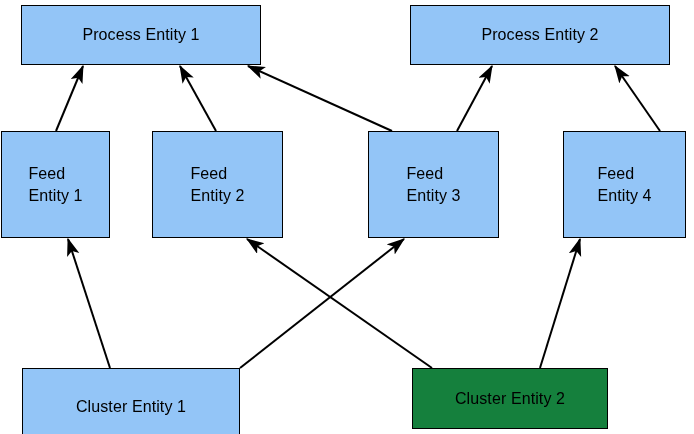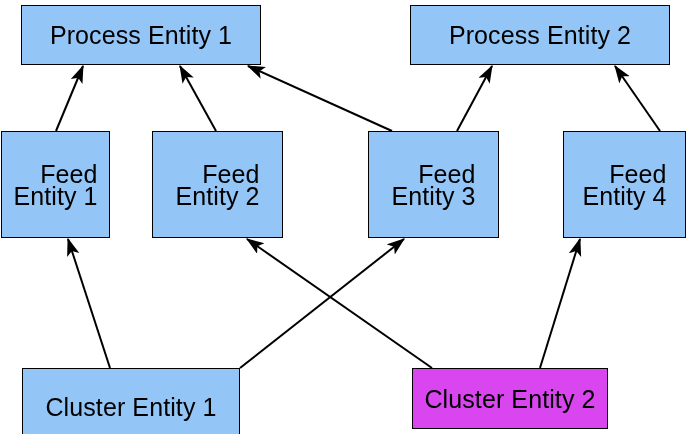--- a/index.html
+++ b/index.html
@@ -23,24 +23,24 @@
     height: 434px;
   }
   .node {
     position: absolute;
     box-sizing: border-box;
     background: #93C5F7;
     border: 1px solid #000000;
     display: flex;
     align-items: center;
     justify-content: center;
-    text-align: right;
+    text-align: left;
     color: #000000;
     font-family: "Liberation Sans", sans-serif;
-    font-size: 25px;
+    font-size: 16px;
     line-height: 22px;
     letter-spacing: 0.1px;
     z-index: 2;
   }
   .node-label {
     white-space: pre-line;
     padding: 0 4px;
   }
 </style>
 </head>
@@ -86,18 +86,18 @@
         <span class="node-label">Feed
 Entity 3</span>
       </div>
       <div class="node" style="left: 563px; top: 131px; width: 123px; height: 107px; background: rgb(147, 197, 247); border-color: rgb(0, 0, 0); color: rgb(0, 0, 0);">
         <span class="node-label">Feed
 Entity 4</span>
       </div>
       <div class="node" style="left: 22px; top: 368px; width: 218px; height: 78px; background: rgb(147, 197, 247); border-color: rgb(0, 0, 0); color: rgb(0, 0, 0);">
         <span class="node-label">Cluster Entity 1</span>
       </div>
-      <div class="node" style="left: 412px; top: 368px; width: 196px; height: 61px; background: #d946ef; border-color: rgb(0, 0, 0); color: rgb(0, 0, 0);">
+      <div class="node" style="left: 412px; top: 368px; width: 196px; height: 61px; background: #15803d; border-color: rgb(0, 0, 0); color: rgb(0, 0, 0);">
         <span class="node-label">Cluster Entity 2</span>
       </div>
     </div>
 
 </div>
 
 </body></html>

